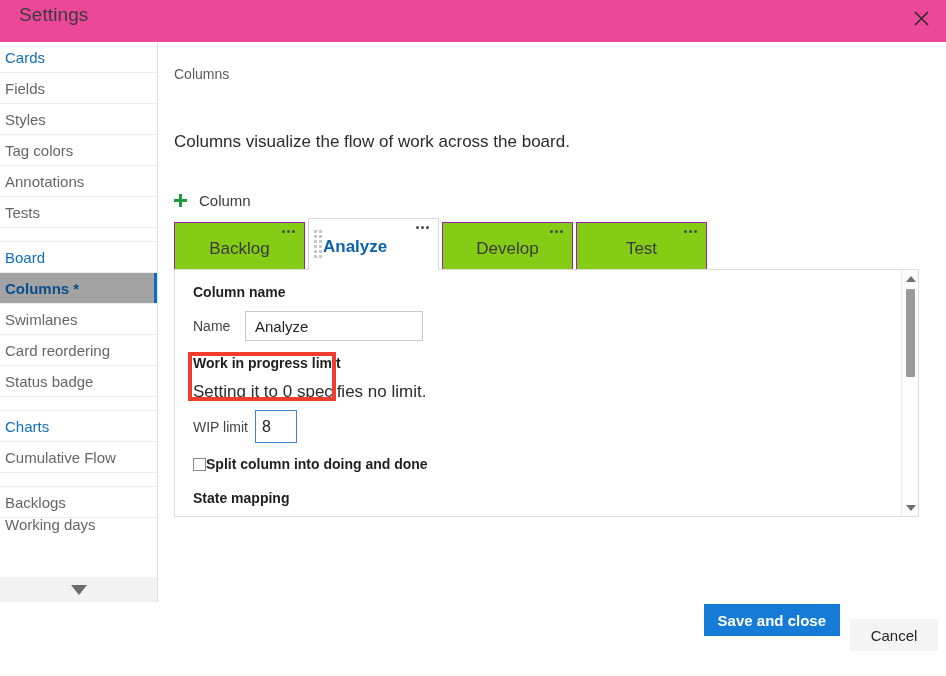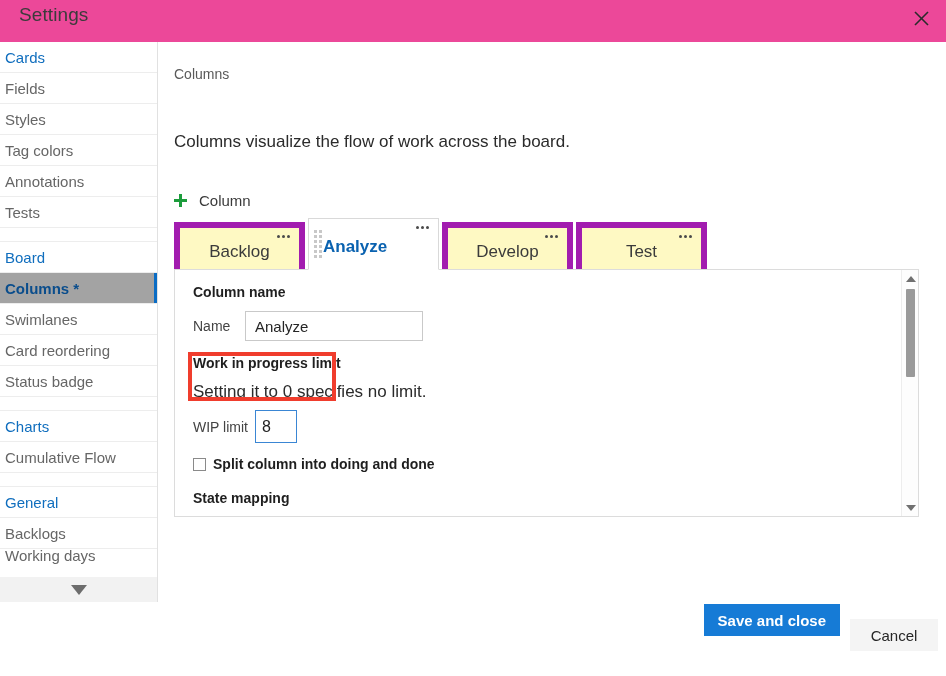--- a/index.html
+++ b/index.html
@@ -167,22 +167,22 @@
     left: 16px; top: 176px;
     width: 545px;
     height: 52px;
     display: flex;
     align-items: flex-end;
   }
   .tab {
     position: relative;
     width: 131px;
     height: 48px;
-    background: #fef9c3;
-    border: 6px solid #a21caf;
+    background: #84cc16;
+    border: 1px solid #a21caf;
     border-bottom: 1px solid #e3e3e3;
     margin-right: 3px;
     display: flex;
     align-items: center;
     cursor: pointer;
   }
   .tab-label {
     flex: 1;
     text-align: center;
     font-size: 17px;
@@ -304,21 +304,20 @@
     padding: 0 6px;
     font-size: 16px;
     font-family: "Liberation Sans", sans-serif;
     color: #222222;
     background: #ffffff;
     outline: none;
   }
   .check-row {
     display: flex;
     align-items: center;
-    gap: 7px;
     margin: 6px 0 18px 0;
     cursor: pointer;
   }
   .check-box {
     width: 13px; height: 13px;
     border: 1px solid #8a8a8a;
     background: #ffffff;
     display: inline-block;
   }
   .check-label {
@@ -429,21 +428,20 @@
     <div class="side-gap"></div>
     <div class="side-item group">Board</div>
     <div class="side-item selected">Columns *</div>
     <div class="side-item">Swimlanes</div>
     <div class="side-item">Card reordering</div>
     <div class="side-item">Status badge</div>
     <div class="side-gap"></div>
     <div class="side-item group">Charts</div>
     <div class="side-item">Cumulative Flow</div>
     <div class="side-gap"></div>
-    <div class="side-item group">General</div>
     <div class="side-item">Backlogs</div>
     <div class="side-item clipped">Working days</div>
   </div>
 
   <div class="sidebar-scrollhint">
     <span class="caret"></span>
   </div>
 
   <div class="main">
 

